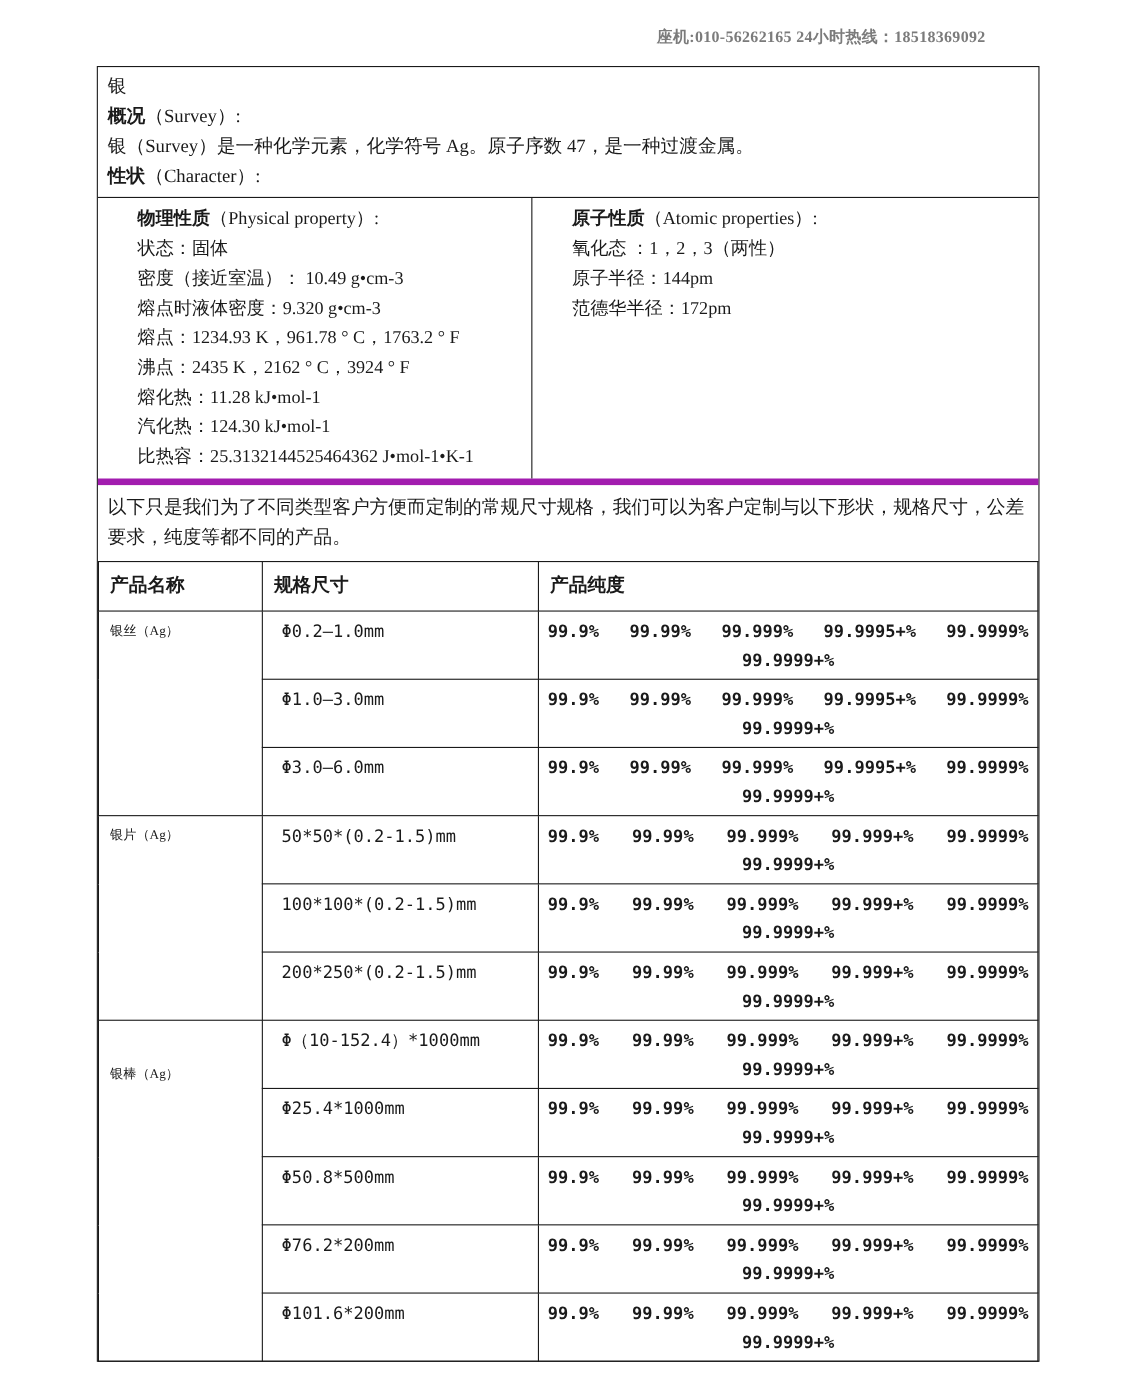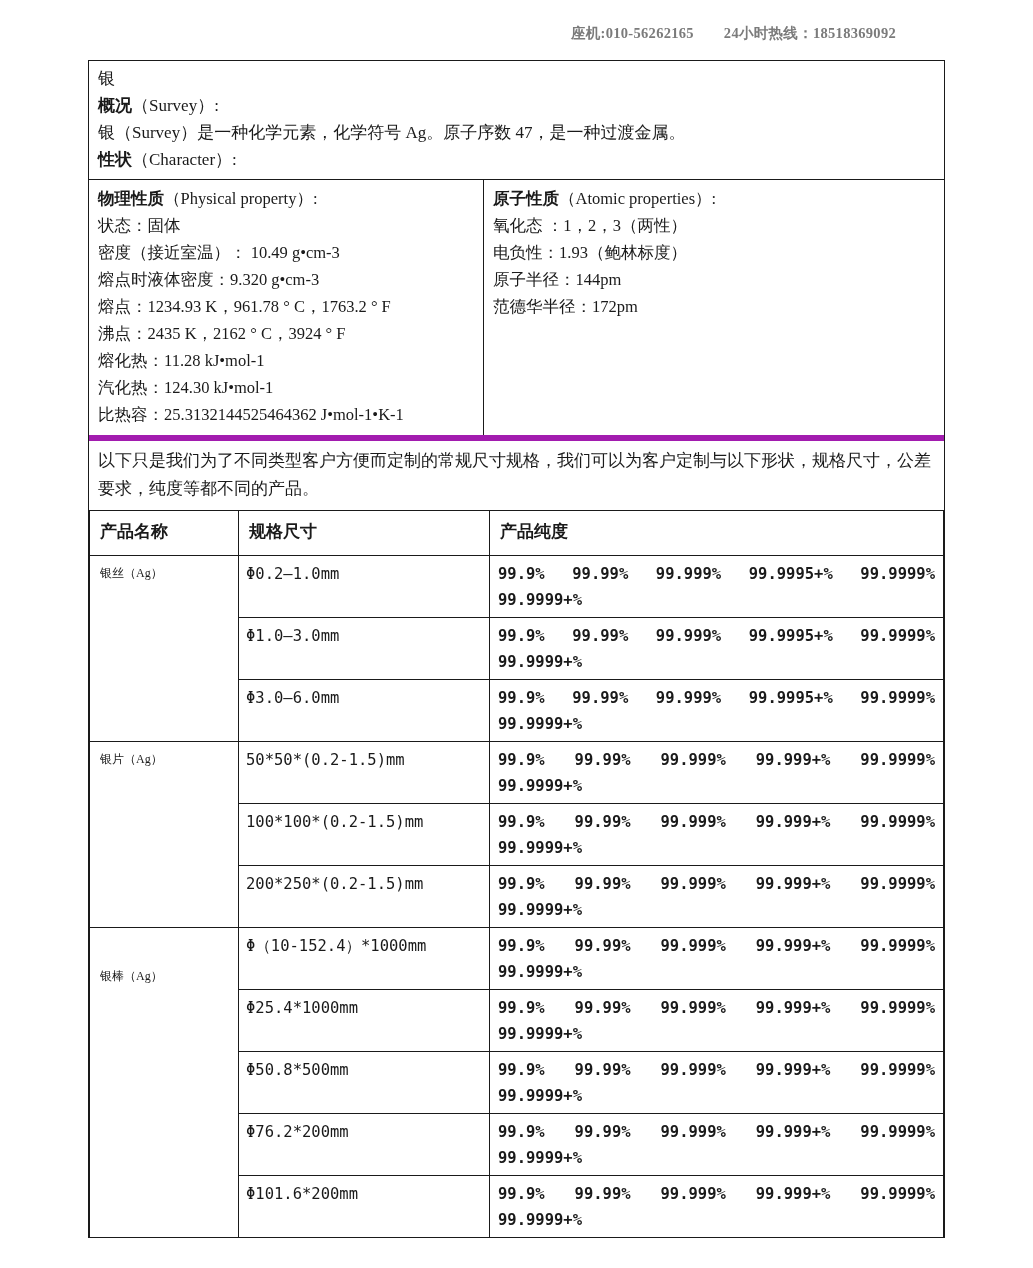--- a/index.html
+++ b/index.html
@@ -8,39 +8,39 @@
     background:#ffffff; overflow:hidden;
     font-family:"Liberation Serif","DejaVu Serif",serif;
     color:#1a1a1a;
   }
   .contact-bar {
     position:absolute; top:24px; left:88px; width:808px;
     text-align:right;
     font-size:14.5px; font-weight:600; color:#7b7b7b;
     letter-spacing:.3px;
   }
-  .contact-bar .hotline { margin-left:26px; }
+  .contact-bar .hotline { }
 
   .doc {
     position:absolute; left:88px; top:60px; width:857px;
     border:1px solid #1a1a1a;
     background:#ffffff;
   }
 
   .intro { padding:4px 9px 6px; font-size:17px; line-height:27px; }
   .intro .line { min-height:27px; }
   .b { font-weight:bold; }
 
   .props { display:flex; border-top:1px solid #1a1a1a; }
   .props-left {
     width:395px; border-right:1px solid #1a1a1a;
     padding:5px 9px 7px; font-size:16.5px; line-height:27px;
   }
   .props-right { flex:1; padding:5px 9px 7px; font-size:16.5px; line-height:27px; }
-  .prop-line { white-space:nowrap; }
+  .prop-line { white-space:nowrap;margin-left:27px; }
 
   .note {
     border-top:6px solid #a21caf;
     padding:6px 9px 7px; font-size:17px; line-height:28px;
   }
 
   table.products {
     width:100%; border-collapse:collapse; table-layout:fixed;
     margin-bottom:-1px;
   }
@@ -49,25 +49,25 @@
   table.products th, table.products td {
     border:1px solid #1a1a1a; vertical-align:top; text-align:left;
   }
   table.products th {
     font-size:17px; font-weight:bold; padding:9px 10px; height:45px;
   }
   td.name-cell { font-size:12px; padding:9px 10px; }
   td.name-cell[data-group="2"] { padding-top:40px; }
   td.size-cell {
     font-family:"DejaVu Sans Mono","Liberation Mono",monospace;
-    font-size:15.5px; padding:5px 7px; line-height:26px; height:58px;margin-left:20px;
+    font-size:15.5px; padding:5px 17px; line-height:26px; height:58px;margin-left:20px;
   }
   td.purity-cell { padding:5px 8px 4px;font-weight:bold; }
   .purity-row1 { display:flex; justify-content:space-between; }
-  .purity-row2 { margin-top:0; }
+  .purity-row2 { margin-top:0;text-align:center; }
   .purity-value {
     font-family:"DejaVu Sans Mono","Liberation Mono",monospace;
     font-size:15.5px; line-height:26px; white-space:nowrap;
   }
 </style>
 </head>
 <body>
 
 <div class="contact-bar">
   <span class="landline">座机:010-56262165</span>
@@ -102,21 +102,20 @@
           <div class="prop-line">汽化热：124.30 kJ•mol-1</div>
           <div class="prop-line">比热容：25.3132144525464362 J•mol-1•K-1</div>
         </div>
     </div>
     <div class="props-right">
       <div class="prop-line">
         <span class="b">原子性质</span><span>（Atomic properties）:</span>
       </div>
       <div>
           <div class="prop-line">氧化态 ：1，2，3（两性）</div>
-          <div class="prop-line">电负性：1.93（鲍林标度）</div>
           <div class="prop-line">原子半径：144pm</div>
           <div class="prop-line">范德华半径：172pm</div>
         </div>
     </div>
   </div>
 
   <div class="note">以下只是我们为了不同类型客户方便而定制的常规尺寸规格，我们可以为客户定制与以下形状，规格尺寸，公差要求，纯度等都不同的产品。</div>
 
   <table class="products">
     <colgroup>

